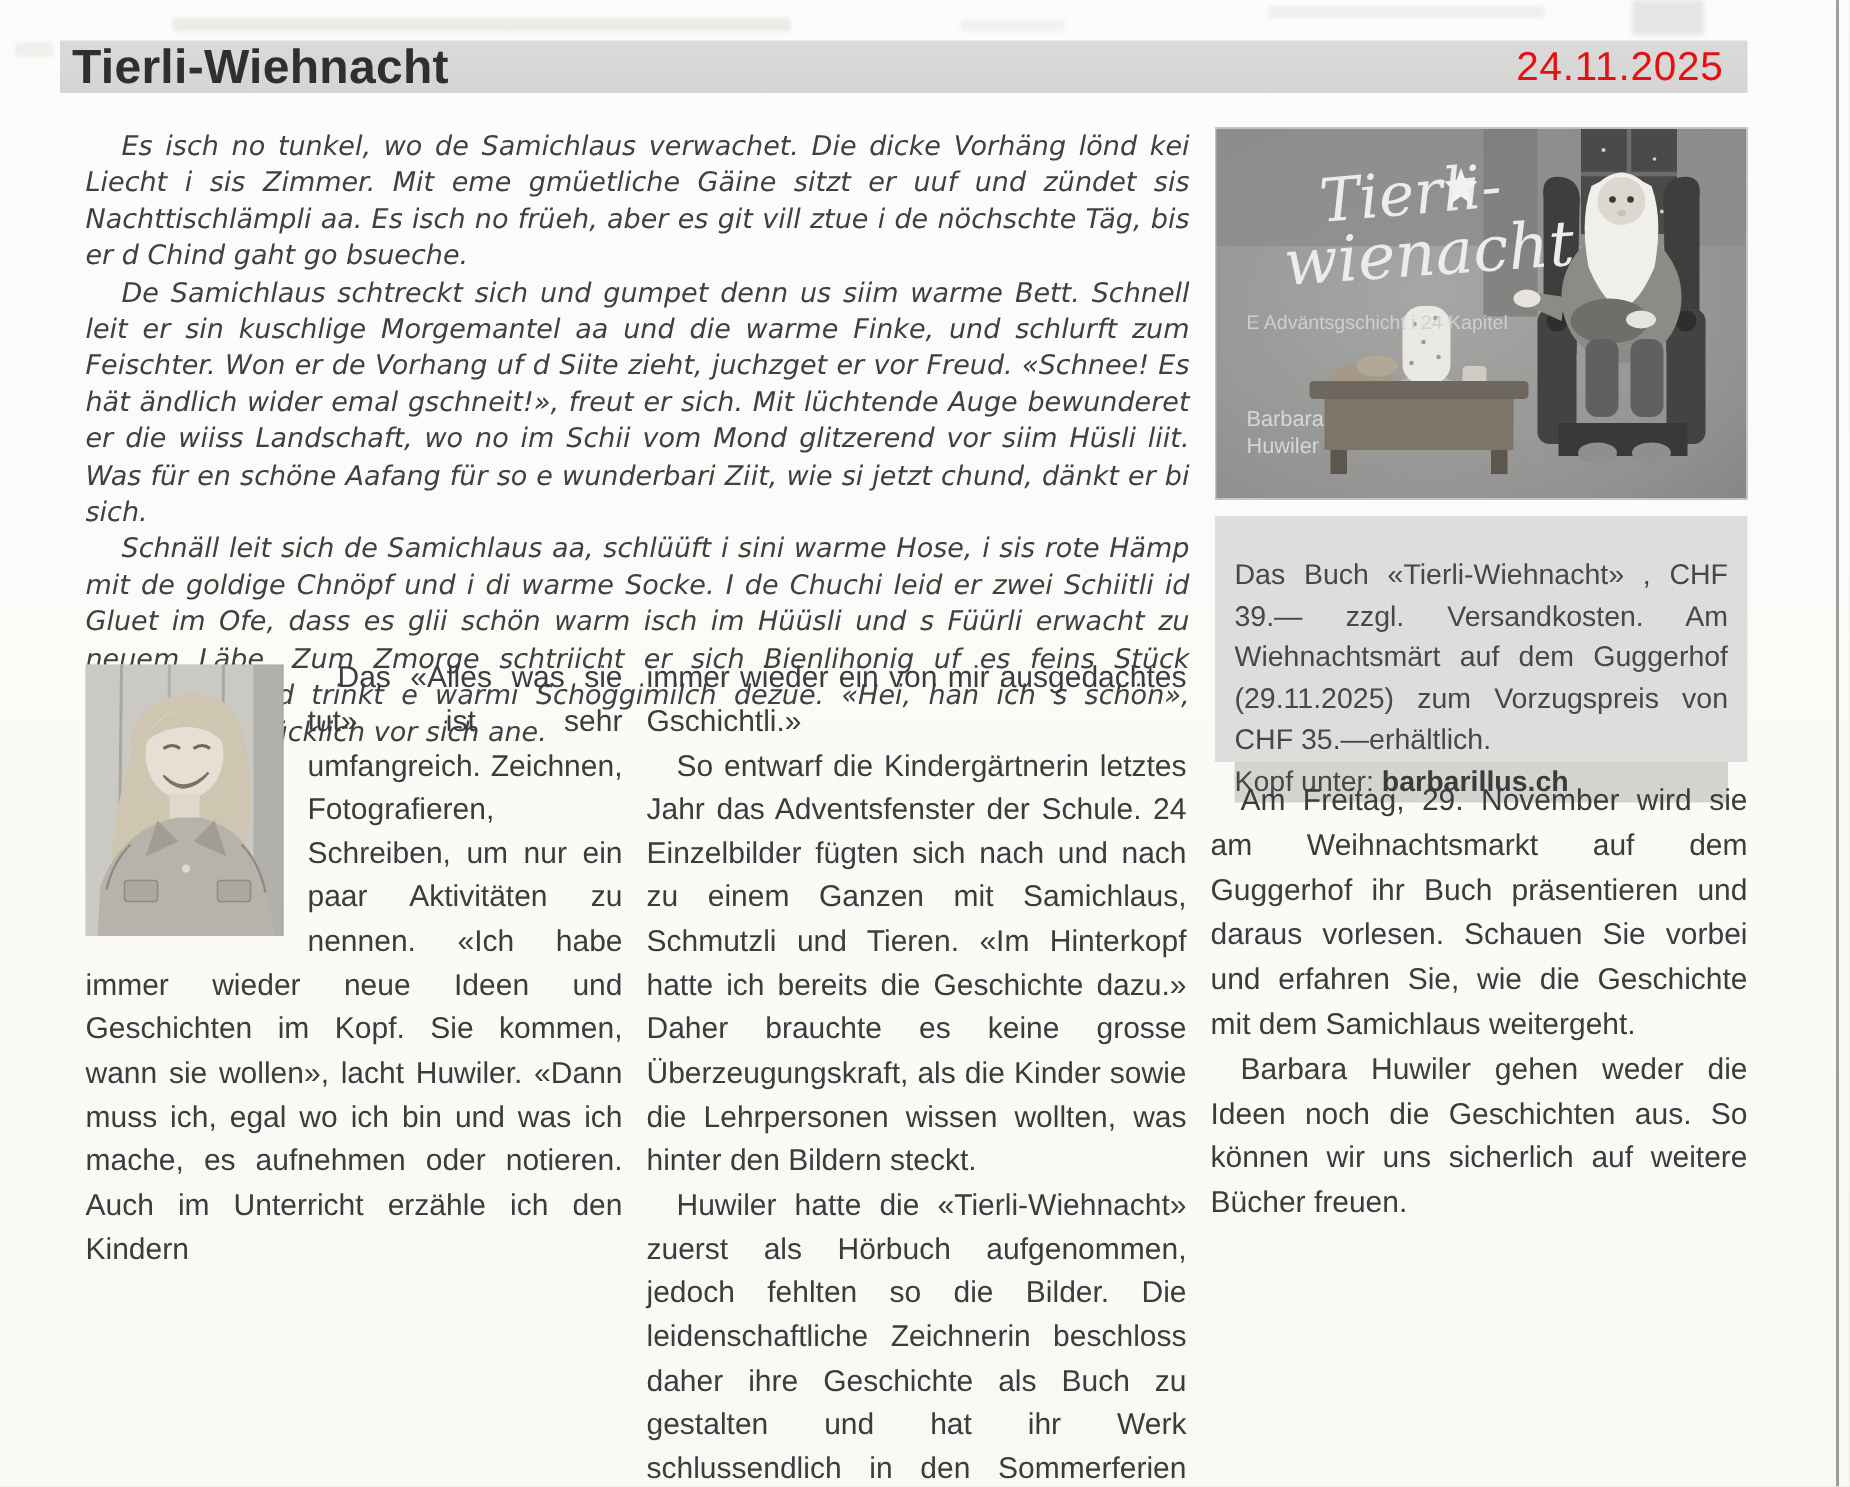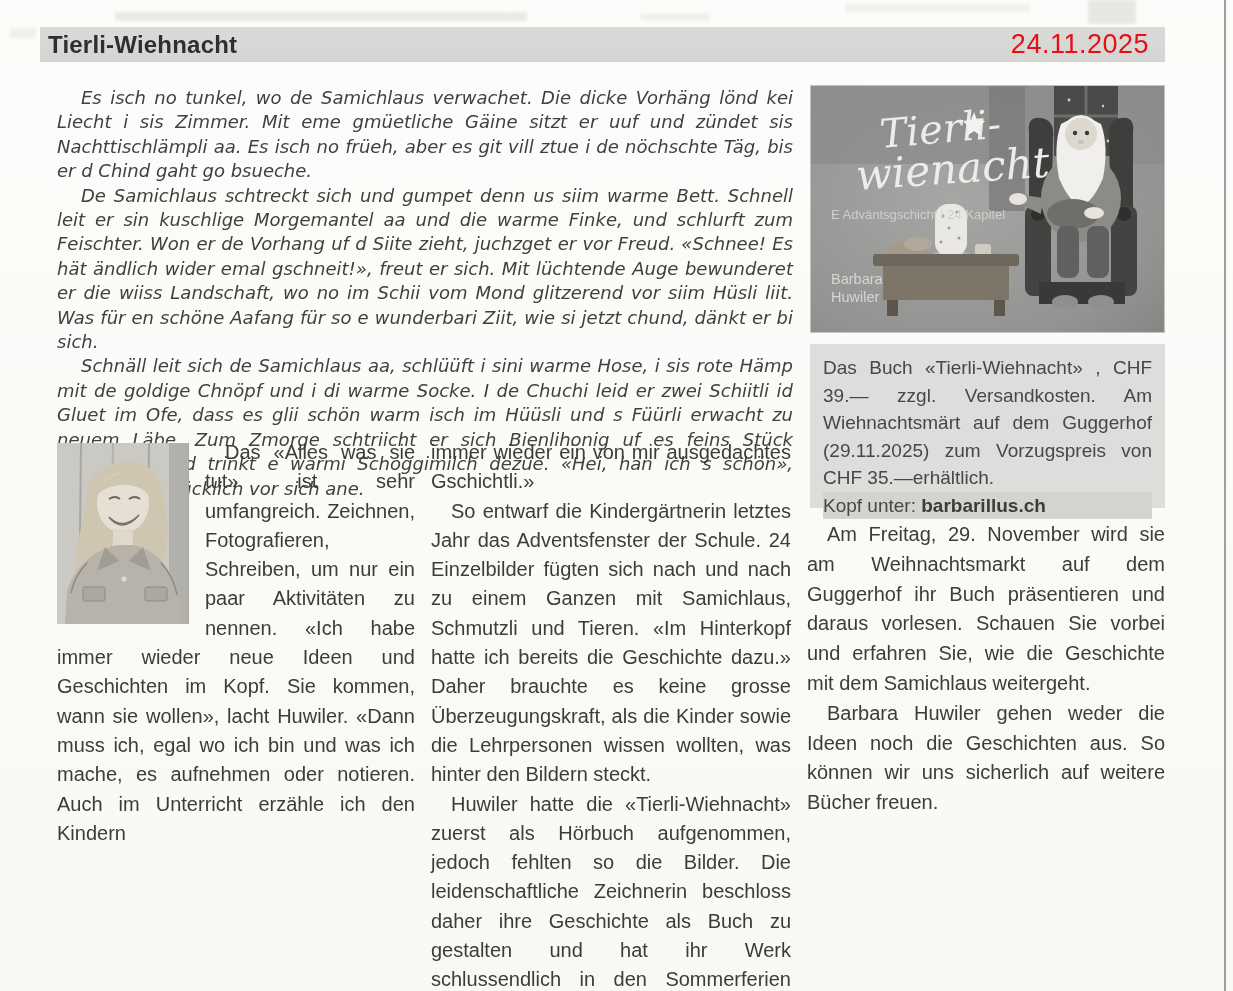--- a/index.html
+++ b/index.html
@@ -16,21 +16,21 @@
   .bleed.b4{left:1088px;top:0px;width:48px;height:24px;opacity:.5;background:#d2d2cf;}
   .bleed.b5{left:10px;top:28px;width:26px;height:10px;opacity:.4;}
   .scan-edge{position:absolute;left:1224px;top:0;width:2px;height:991px;background:#8d8d8d;opacity:.85;}
 
   
   .header-bar{
     position:absolute;left:40px;top:27px;width:1125px;height:35px;
     background:linear-gradient(180deg,#dadad9,#d5d5d3);
     display:flex;align-items:center;justify-content:space-between;
   }
-  .page-title{font-size:24px;font-weight:bold;color:#2f2f2f;padding-left:8px;letter-spacing:.2px;}
+  .page-title{font-size:32px;font-weight:bold;color:#2f2f2f;padding-left:8px;letter-spacing:.2px;}
   .date-stamp{font-size:27px;font-weight:normal;color:#e50f14;padding-right:16px;letter-spacing:.5px;}
 
   
   .intro{
     position:absolute;left:57px;top:86px;width:736px;
     font-style:italic;font-size:18px;line-height:24.4px;
     text-align:justify;color:#404040;
     font-family:"DejaVu Sans",sans-serif;
   }
   .intro p{margin:0;text-indent:24px;}
@@ -38,21 +38,21 @@
   
   .cover{
     position:absolute;left:810px;top:85px;width:355px;height:248px;
     border:1px solid #c2c2c0;box-sizing:border-box;background:#979797;
   }
   .cover svg{display:block;}
 
   
   .info-box{
     position:absolute;left:810px;top:344px;width:355px;height:164px;box-sizing:border-box;
-    background:#dedddb;padding:10px 13px 8px 13px;
+    background:#dedddb;padding:26px 13px 8px 13px;
     font-size:19px;line-height:27.5px;color:#474747;
   }
   .info-box p{margin:0;text-align:justify;}
   .info-box .hl{display:block;background:#d3d3d0;}
   .info-box b{color:#3b3b3b;}
 
   
   .col{
     position:absolute;width:358px;font-size:20px;line-height:29.3px;
     text-align:justify;color:#3c3c3c;

